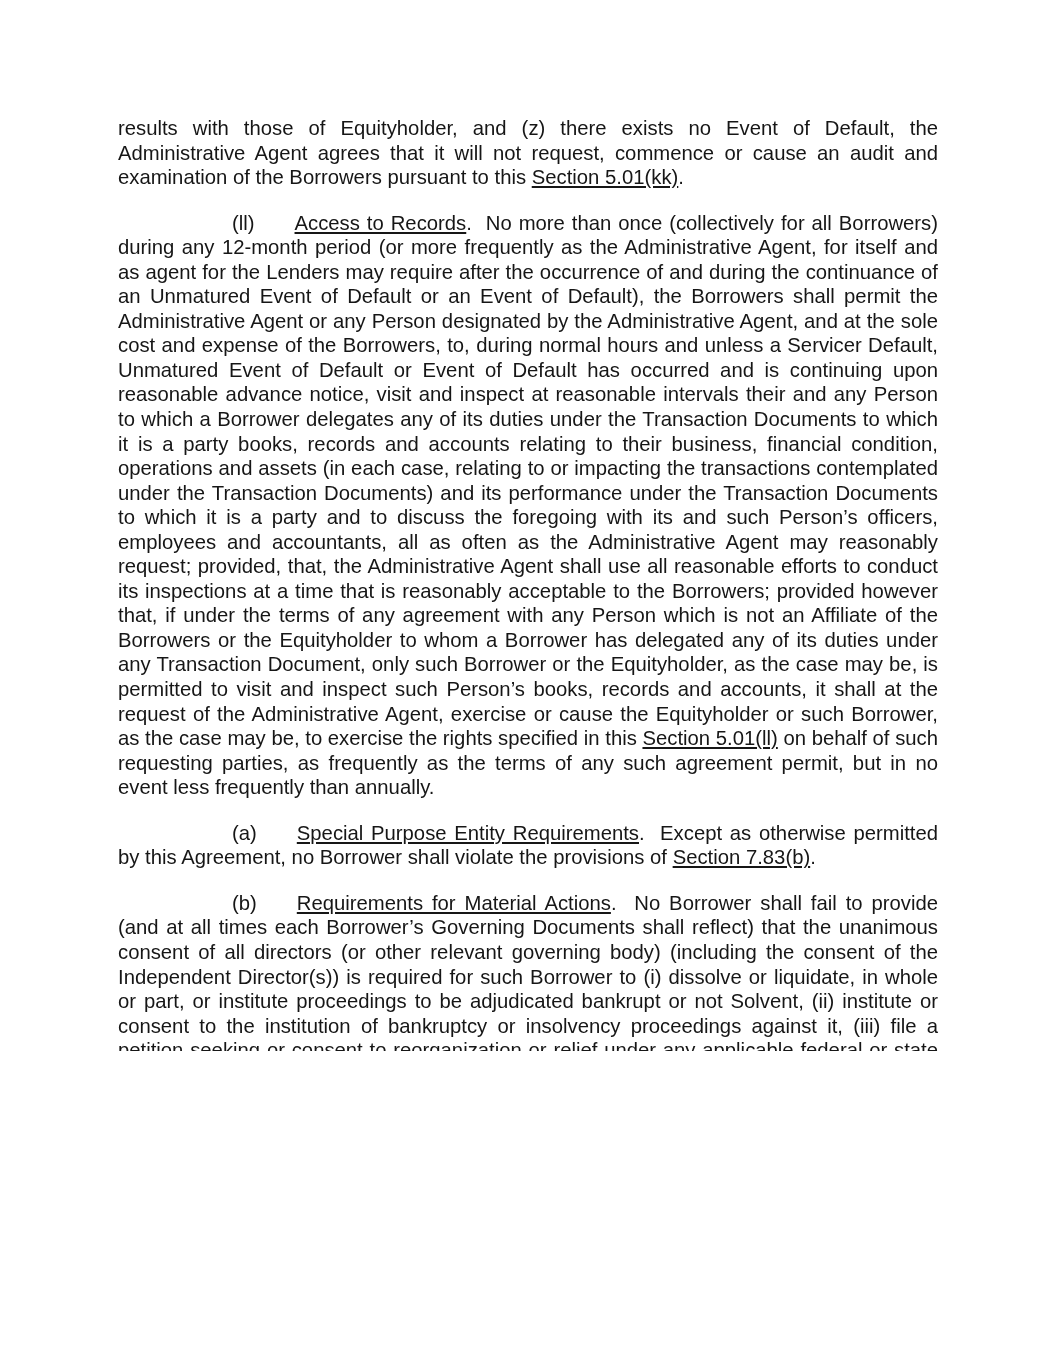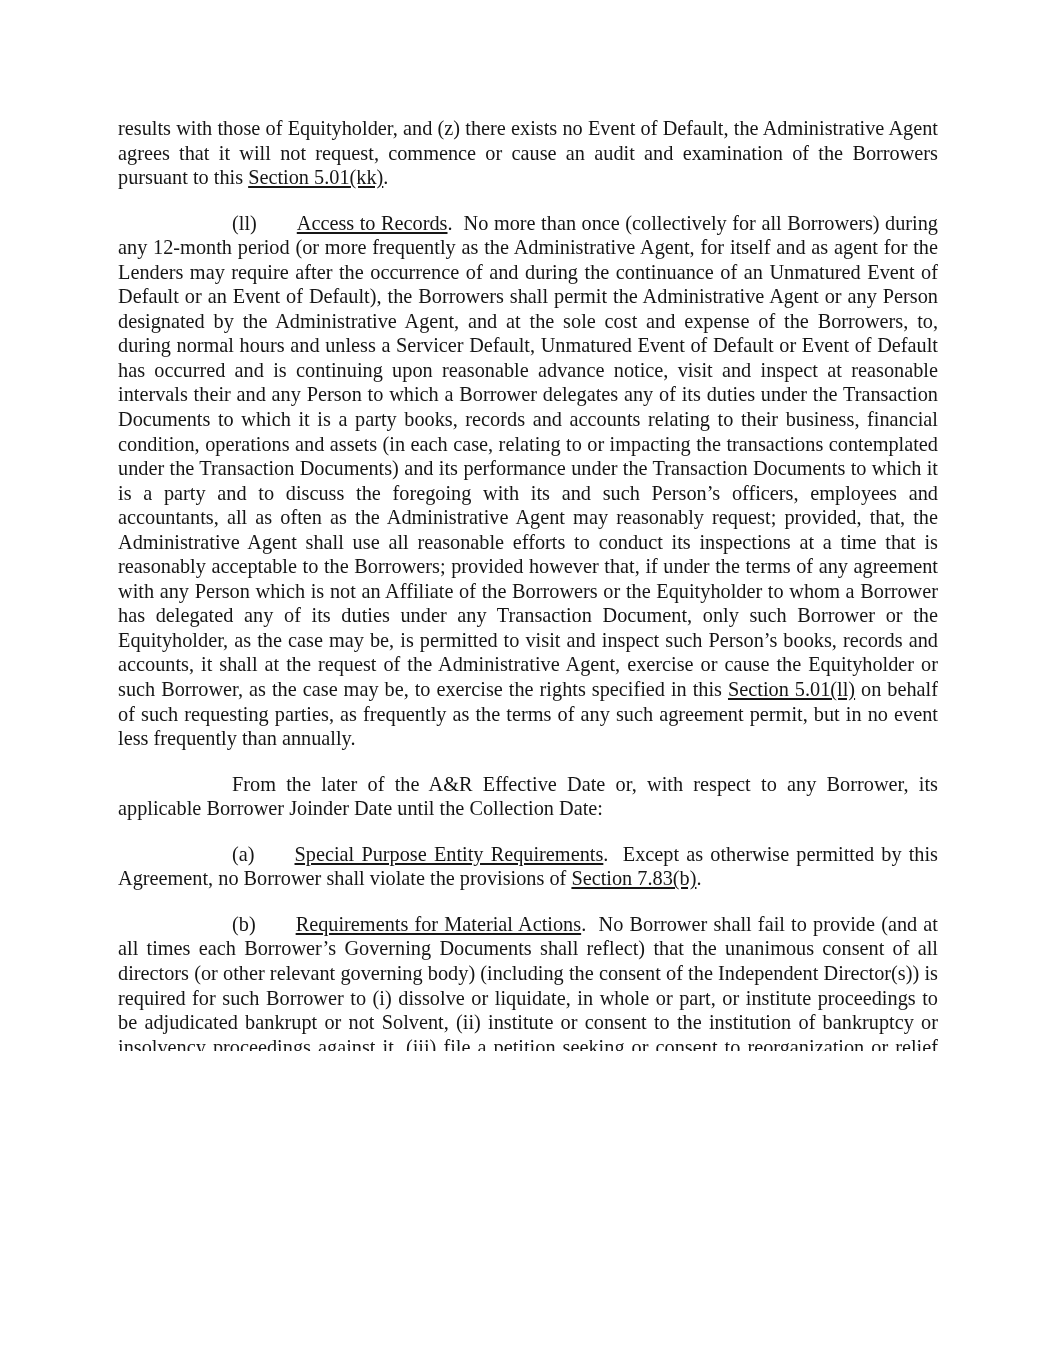--- a/index.html
+++ b/index.html
@@ -6,21 +6,21 @@
     margin: 0;
     padding: 0;
     background: #ffffff;
   }
   .sheet {
     position: relative;
     width: 1055px;
     height: 1051px;
     background: #ffffff;
     overflow: hidden;
-    font-family: Liberation Serif, serif;
+    font-family: Liberation Sans, sans-serif;
     color: #161616;
   }
   .doc-body {
     box-sizing: border-box;
     padding: 116px 117px 0 118px;
     font-size: 20.3px;
     line-height: 24.55px;
   }
   .para {
     margin: 0 0 21px 0;
@@ -45,18 +45,17 @@
     color: #0c4a6e;
   }
 </style>
 </head>
 <body>
 
 <div class="sheet">
   <div class="doc-body">
       <p class="para no-indent"><span>results with those of Equityholder, and (z) there exists no Event of Default, the Administrative Agent agrees that it will not request, commence or cause an audit and examination of the Borrowers pursuant to this </span><span class="u">Section 5.01(kk)</span><span>.</span></p>
       <p class="para indent-1"><span>(ll)</span><span class="tab-gap"></span><span class="u">Access to Records</span><span>.&nbsp; No more than once (collectively for all Borrowers) during any 12-month period (or more frequently as the Administrative Agent, for itself and as agent for the Lenders may require after the occurrence of and during the continuance of an Unmatured Event of Default or an Event of Default), the Borrowers shall permit the Administrative Agent or any Person designated by the Administrative Agent, and at the sole cost and expense of the Borrowers, to, during normal hours and unless a Servicer Default, Unmatured Event of Default or Event of Default has occurred and is continuing upon reasonable advance notice, visit and inspect at reasonable intervals their and any Person to which a Borrower delegates any of its duties under the Transaction Documents to which it is a party books, records and accounts relating to their business, financial condition, operations and assets (in each case, relating to or impacting the transactions contemplated under the Transaction Documents) and its performance under the Transaction Documents to which it is a party and to discuss the foregoing with its and such Person’s officers, employees and accountants, all as often as the Administrative Agent may reasonably request; provided, that, the Administrative Agent shall use all reasonable efforts to conduct its inspections at a time that is reasonably acceptable to the Borrowers; provided however that, if under the terms of any agreement with any Person which is not an Affiliate of the Borrowers or the Equityholder to whom a Borrower has delegated any of its duties under any Transaction Document, only such Borrower or the Equityholder, as the case may be, is permitted to visit and inspect such Person’s books, records and accounts, it shall at the request of the Administrative Agent, exercise or cause the Equityholder or such Borrower, as the case may be, to exercise the rights specified in this </span><span class="u">Section 5.01(ll)</span><span> on behalf of such requesting parties, as frequently as the terms of any such agreement permit, but in no event less frequently than annually.</span></p>
-      <p class="para indent-1"><span>From the later of the A&amp;R Effective Date or, with respect to any Borrower, its applicable Borrower Joinder Date until the Collection Date:</span></p>
       <p class="para indent-1"><span>(a)</span><span class="tab-gap"></span><span class="u">Special Purpose Entity Requirements</span><span>.&nbsp; Except as otherwise permitted by this Agreement, no Borrower shall violate the provisions of </span><span class="u">Section 7.83(b)</span><span>.</span></p>
       <p class="para indent-1"><span>(b)</span><span class="tab-gap"></span><span class="u">Requirements for Material Actions</span><span>.&nbsp; No Borrower shall fail to provide (and at all times each Borrower’s Governing Documents shall reflect) that the unanimous consent of all directors (or other relevant governing body) (including the consent of the Independent Director(s)) is required for such Borrower to (i) dissolve or liquidate, in whole or part, or institute proceedings to be adjudicated bankrupt or not Solvent, (ii) institute or consent to the institution of bankruptcy or insolvency proceedings against it, (iii) file a petition seeking or consent to reorganization or relief under any applicable federal or state law relating to bankruptcy or insolvency, (iv) seek or consent to the appointment of a receiver, liquidator, assignee, trustee, sequestrator, custodian or any similar official for such Borrower, (v) make any assignment for the benefit of such Borrower’s creditors, (vi) admit in writing its inability to pay its debts generally as they become due, or (vii) take any action in furtherance of any of the foregoing.</span></p>
     </div>
   <div class="page-number">118</div>
 </div>
 
 </body></html>

